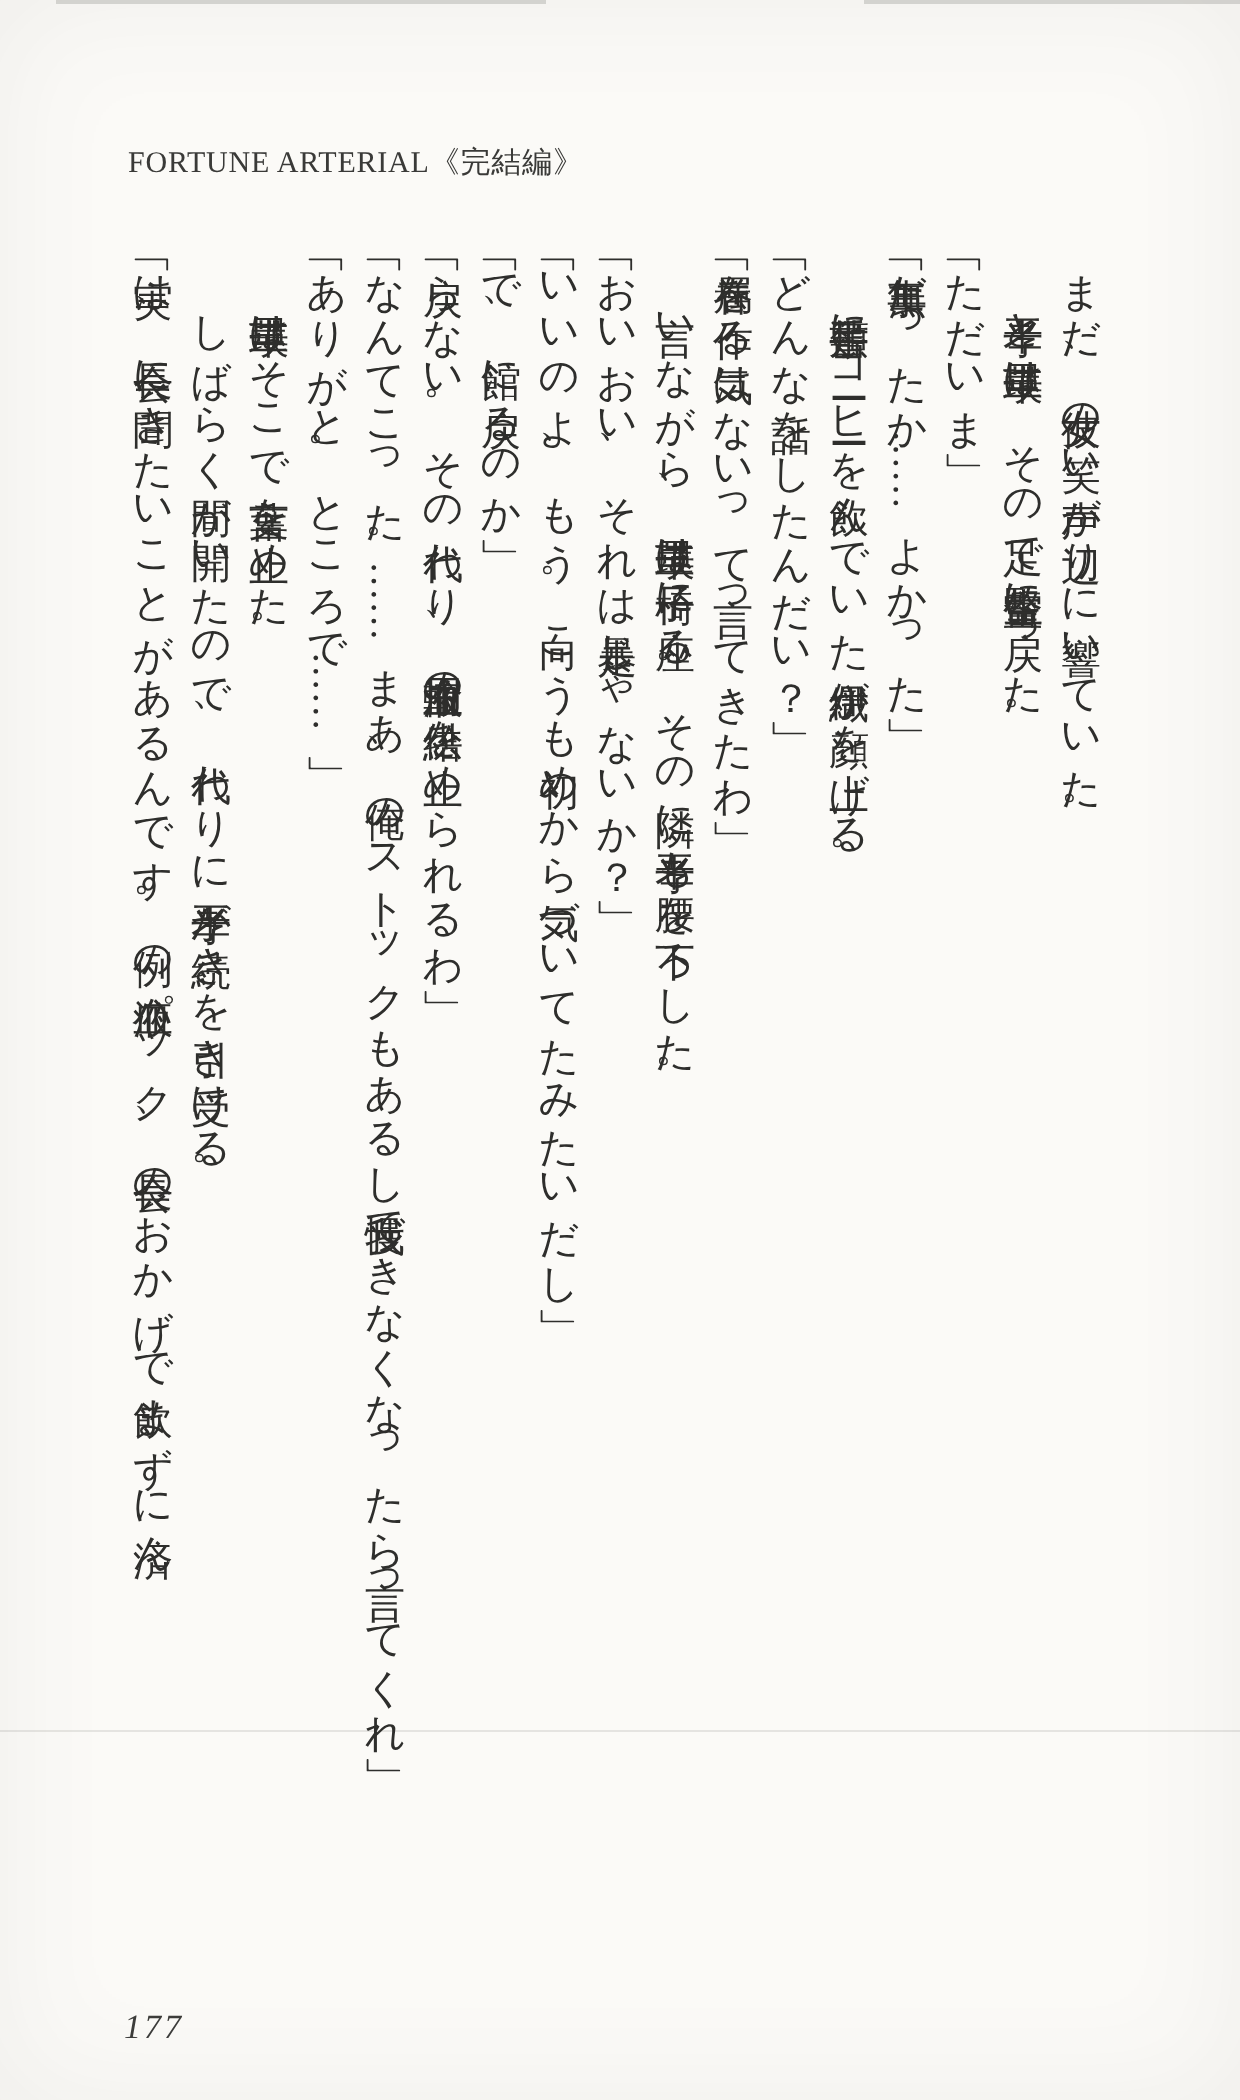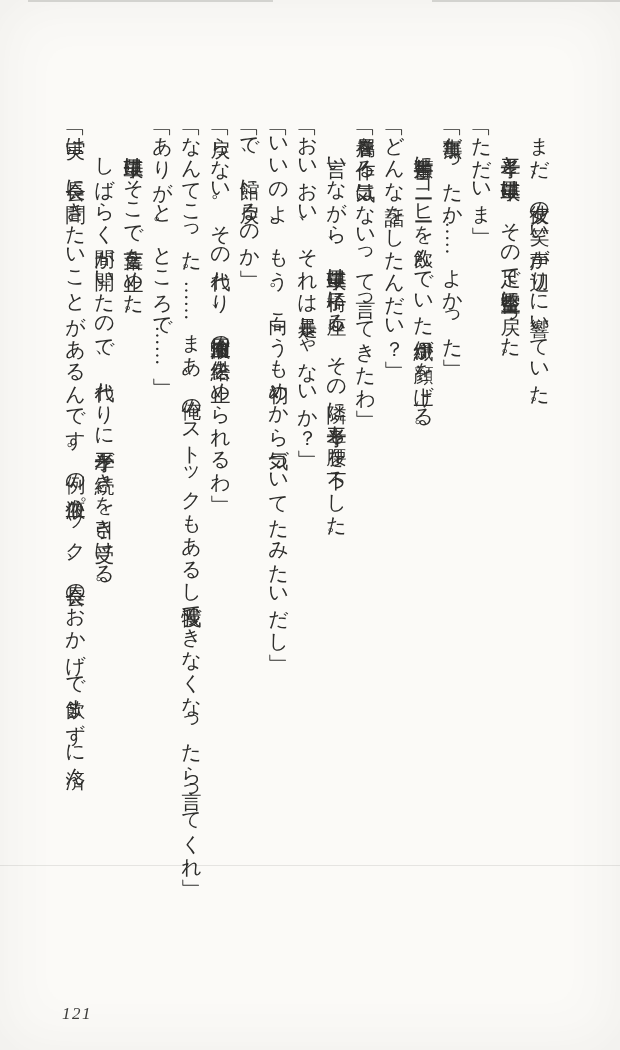--- a/index.html
+++ b/index.html
@@ -76,20 +76,21 @@
 </style>
 </head>
 <body>
 
 <div class="scan-page">
 
   <div class="scan-edge-top-left"></div>
   <div class="scan-edge-top-right"></div>
   <div class="scan-line"></div>
 
+  <div class="running-header">FORTUNE ARTERIAL《完結編》</div>
 
   <div class="text-block">
     <p class="">まだ、彼女の笑い声が辺りに響いていた。</p>
     <p class="indent">孝平と瑛里華は、その足で監督生室に戻った。</p>
     <p class="">「ただいま」</p>
     <p class="">「無事だったか……よかった」</p>
     <p class="indent">書類片手にコーヒーを飲んでいた伊織が顔を上げる。</p>
     <p class="">「どんな話をしたんだい？」</p>
     <p class="">「眷属を作る気はないって言ってきたわ」</p>
     <p class="indent">言いながら、瑛里華は椅子に座る。その隣に孝平も腰を下ろした。</p>
@@ -97,15 +98,15 @@
     <p class="">「いいのよ、もう。向こうも初めから気づいてたみたいだし」</p>
     <p class="">「で、館に戻るのか」</p>
     <p class="">「戻らない。その代わり、輸血用血液の供給を止められるわ」</p>
     <p class="">「なんてこった。……まあ、俺のストックもあるし我慢できなくなったら言ってくれ」</p>
     <p class="">「ありがと。ところで……」</p>
     <p class="indent">瑛里華はそこで言葉を止めた。</p>
     <p class="indent">しばらく間が開いたので、代わりに孝平が続きを引き受ける。</p>
     <p class="">「実は、会長に聞きたいことがあるんです。例の血液パック、会長のおかげで飲まずに済ん</p>
   </div>
 
-  <div class="page-number">121</div>
+  <div class="page-number">177</div>
 
 </div>
 
 </body></html>

